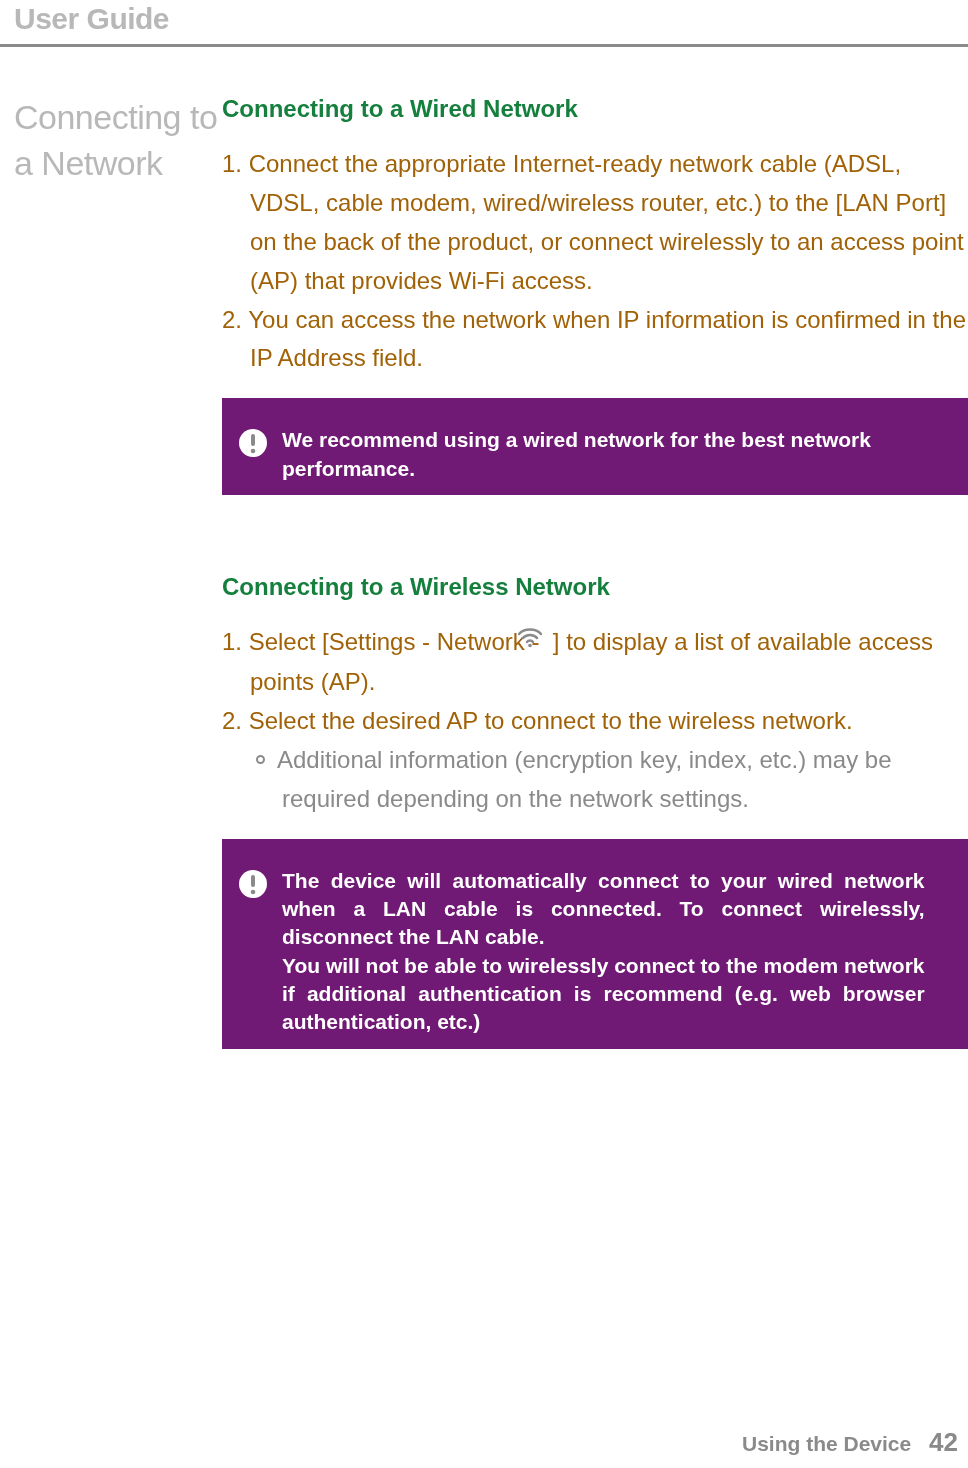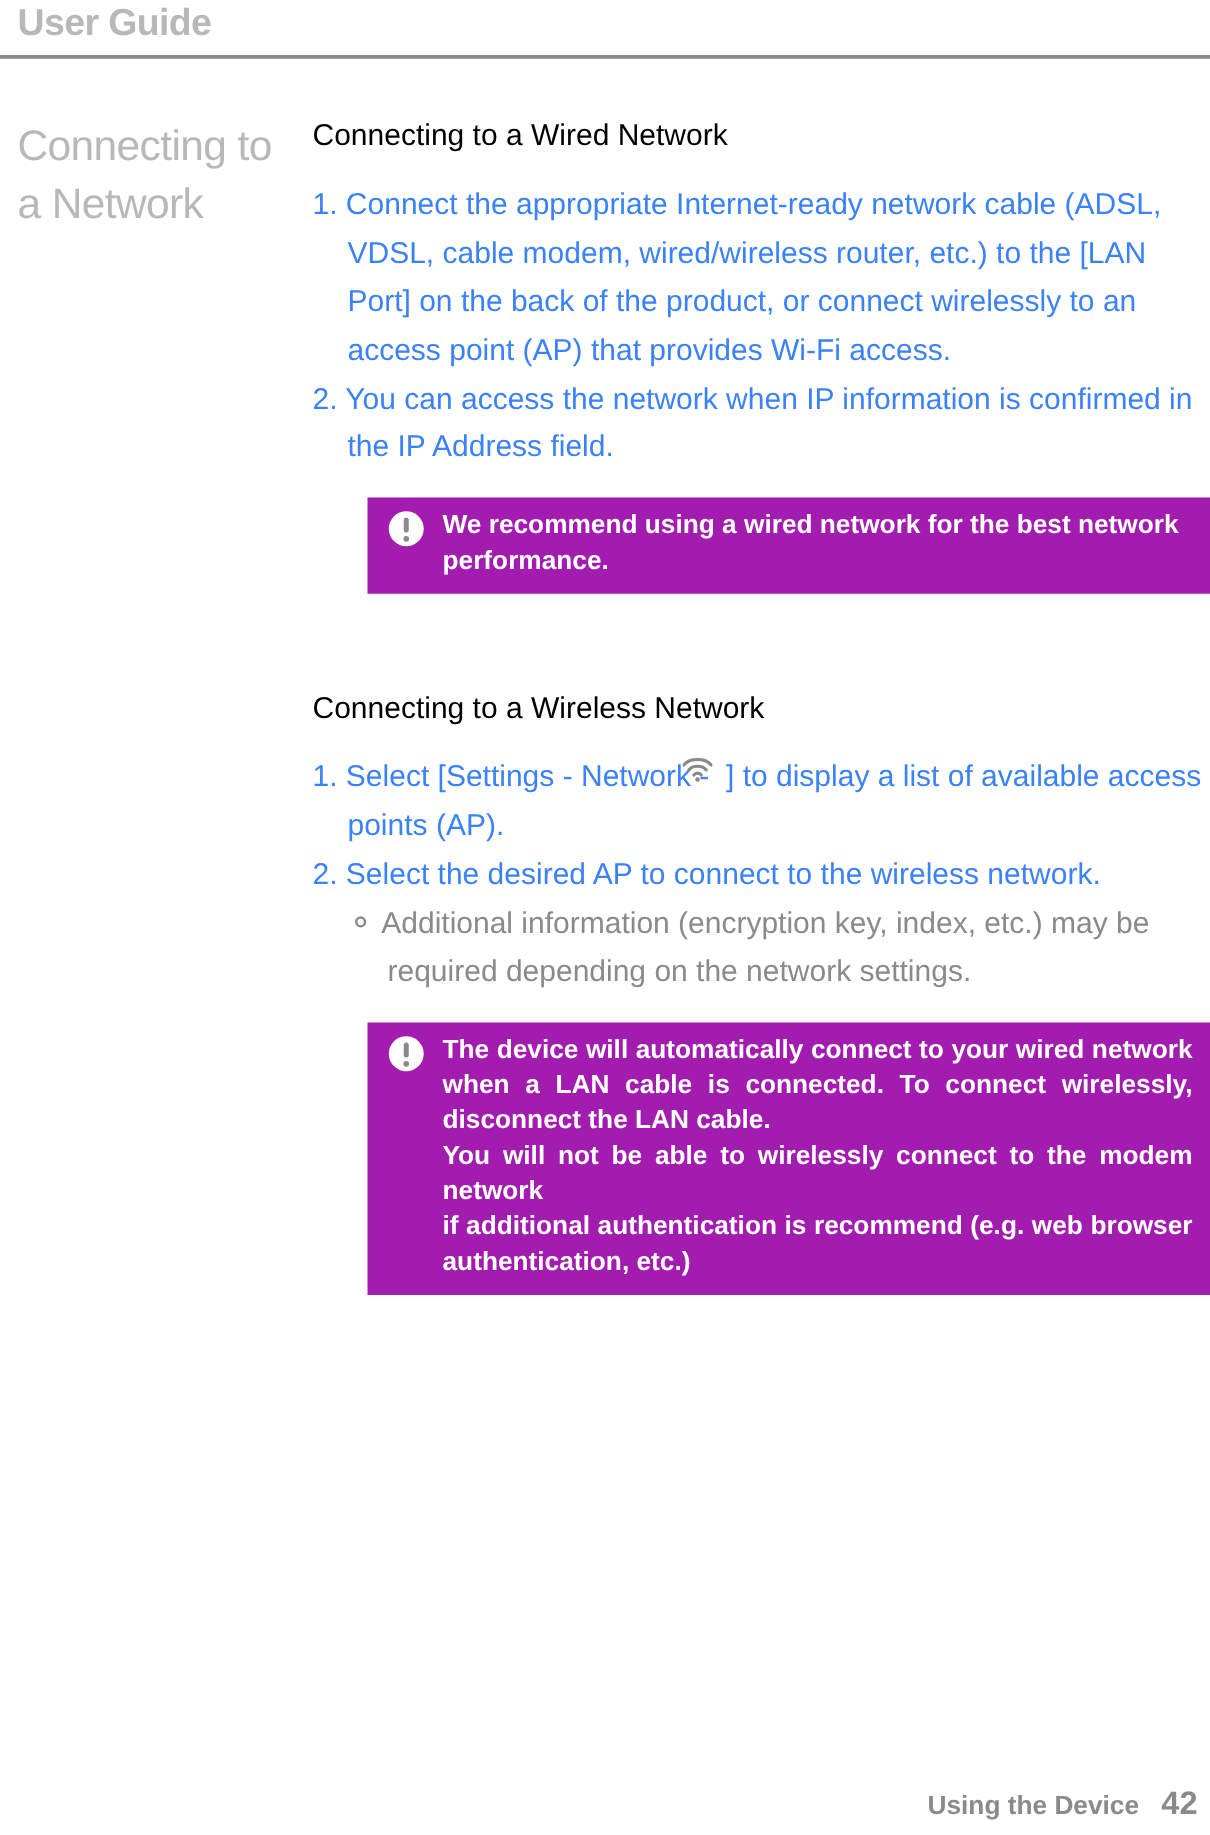--- a/index.html
+++ b/index.html
@@ -19,46 +19,45 @@
     letter-spacing: -0.5px;
   }
   .header-rule {
     height: 3px;
     background: #8a8a8a;
     margin: 0 0 48px 0;
   }
   .content {
     display: flex;
     padding-left: 14px;
-    gap: 28px;
   }
   .sidebar {
     width: 208px;
     flex-shrink: 0;
   }
   .sidebar-title {
     font-size: 34px;
     color: #b8b8b8;
     line-height: 1.35;
     font-weight: 400;
     letter-spacing: -0.5px;
   }
   .main {
     flex: 1;
     padding-right: 0;
   }
   .section-heading {
     font-size: 24px;
-    font-weight: normal;
-    color: #000000;
+    font-weight: bold;
+    color: #15803d;
     margin-bottom: 22px;
   }
   .step {
     font-size: 24px;
-    color: #3b82f6;
+    color: #a16207;
     line-height: 1.62;
     padding-left: 28px;
     text-indent: -28px;
     margin-bottom: 0;
   }
   .sub-bullet {
     font-size: 24px;
     color: #8a8a8a;
     line-height: 1.62;
     padding-left: 60px;
@@ -69,27 +68,26 @@
     width: 9px;
     height: 9px;
     border: 2px solid #8a8a8a;
     border-radius: 50%;
     vertical-align: middle;
     margin-right: 12px;
     position: relative;
     top: -2px;
   }
   .callout {
-    background: #a21caf;
+    background: #701a75;
     color: #ffffff;
     display: flex;
     align-items: flex-start;
-    padding: 8px 14px 12px 16px;
+    padding: 28px 14px 12px 16px;
     margin-top: 20px;
-    margin-left: 44px;
   }
   .alert-icon {
     flex-shrink: 0;
     width: 30px;
     height: 30px;
     margin-right: 14px;
     margin-top: 2px;
   }
   .alert-icon svg { display: block; }
   .callout-text {

